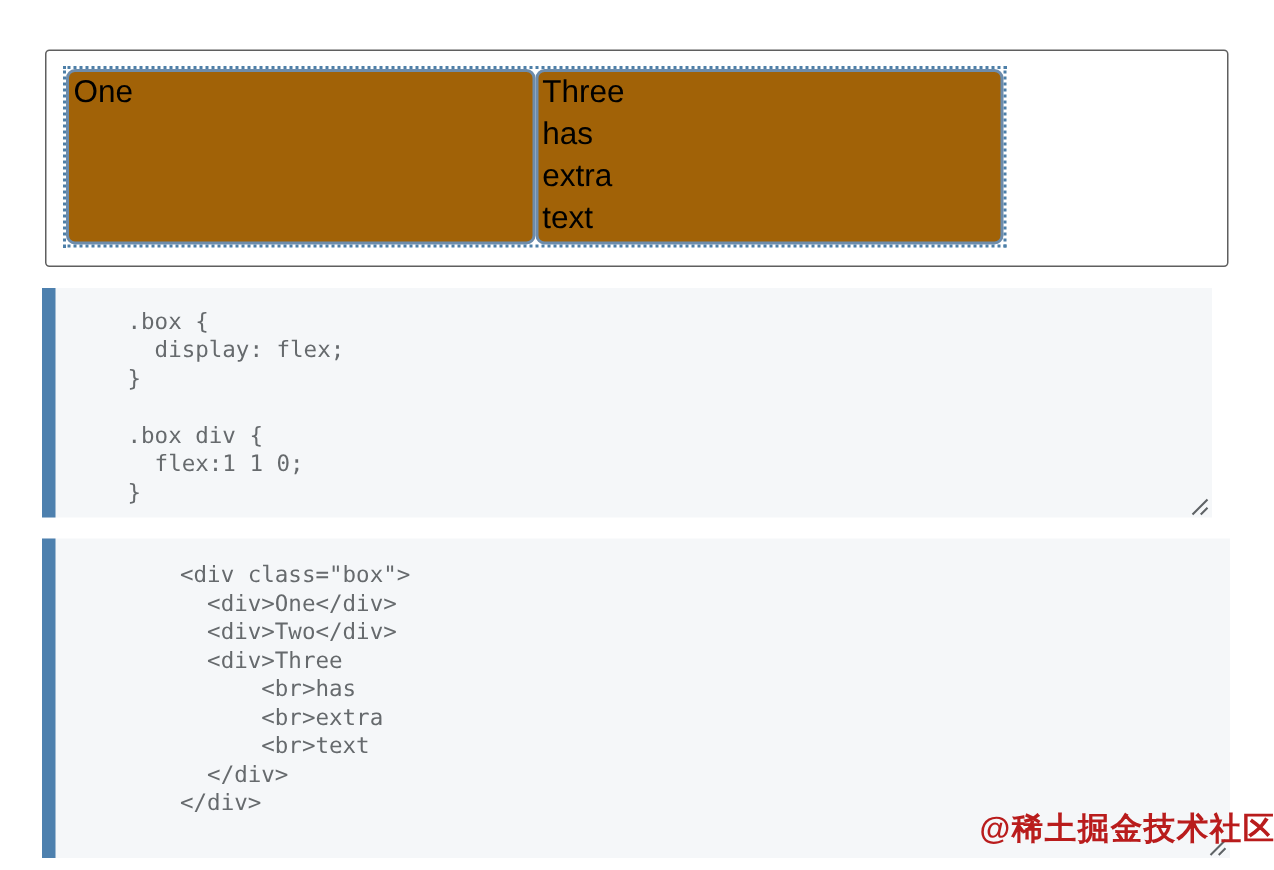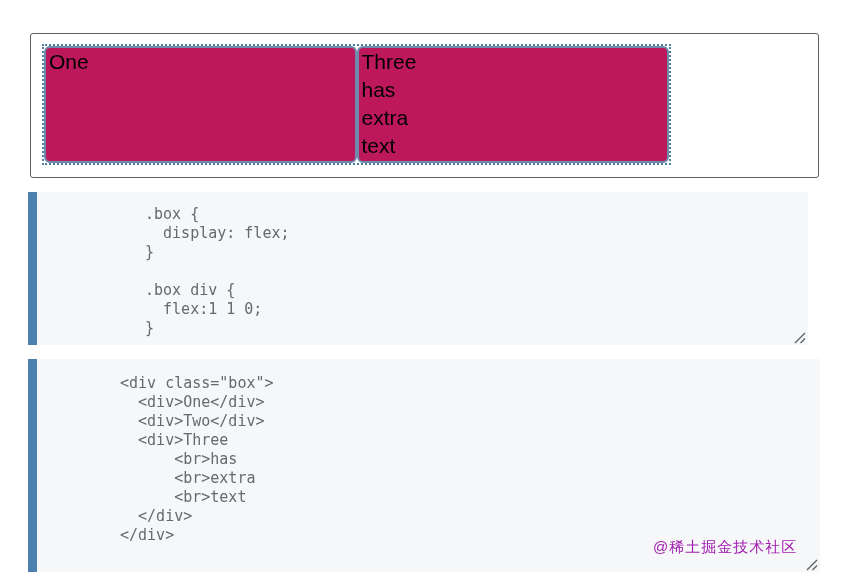--- a/index.html
+++ b/index.html
@@ -23,21 +23,21 @@
   }
   .flex-container {
     position: absolute;
     left: 11px; top: 10px;
     width: 629px; height: 121px;
     border: 2px dotted #4d7fa8;
     display: flex;
   }
   .flex-item {
     flex: 1 1 0;
-    background: #be185d;
+    background: #a16207;
     border: 2px solid #6d8cab;
     border-radius: 6px;
     color: #000000;
     font-size: 21px;
     line-height: 28px;
     padding: 0 3px;
     white-space: pre-line;
     overflow: hidden;
   }
 
@@ -50,39 +50,40 @@
   }
   .code-block.css-block  { top: 192px; width: 780px; height: 153px; }
   .code-block.html-block { top: 359px; width: 792px; height: 213px; }
   .code-block pre {
     font-family: "DejaVu Sans Mono", "Liberation Mono", monospace;
     font-size: 15px;
     line-height: 19px;
     color: #666a6d;
     white-space: pre;
   }
-  .css-block  pre { padding: 13px 0 0 108px; }
+  .css-block  pre { padding: 13px 0 0 48px; }
   .html-block pre { padding: 15px 0 0 83px; }
 
   .resize-handle {
     position: absolute;
     right: 2px; bottom: 1px;
     width: 13px; height: 13px;
     cursor: nwse-resize;
   }
 
   
   .watermark {
     position: absolute;
     left: 653px; top: 538px;
-    font-size: 15px;
+    font-size: 21px;
     letter-spacing: 1px;
-    color: #a21caf;
+    color: #b91c1c;
     pointer-events: none;
     white-space: nowrap;
+    font-weight: bold;
   }
 </style>
 </head>
 <body>
 
 <div class="demo-frame">
   <div class="flex-container">
     <div class="flex-item">One</div>
     <div class="flex-item">Three
 has

